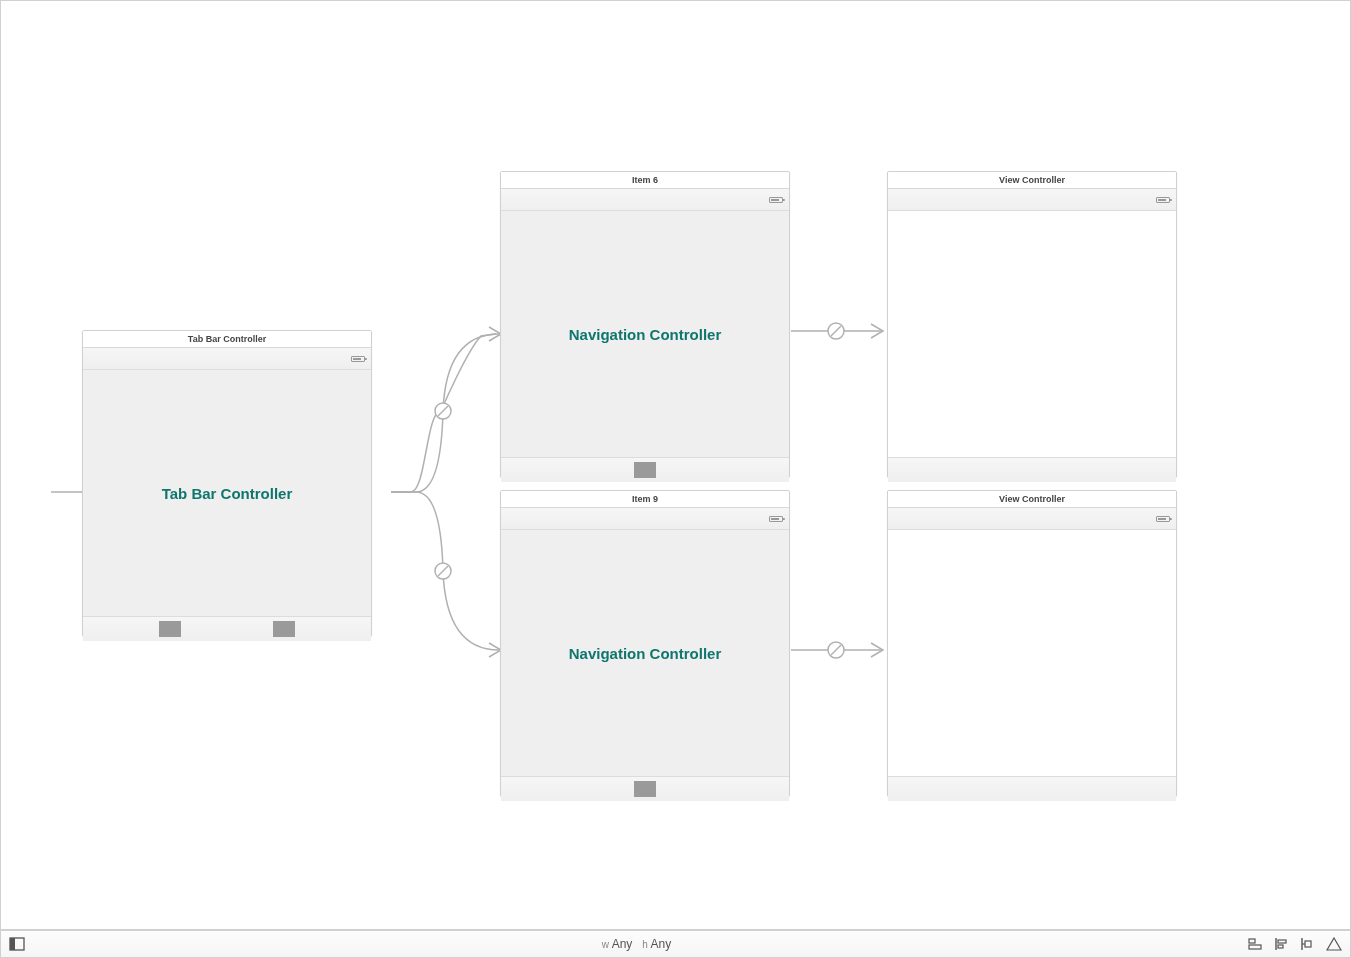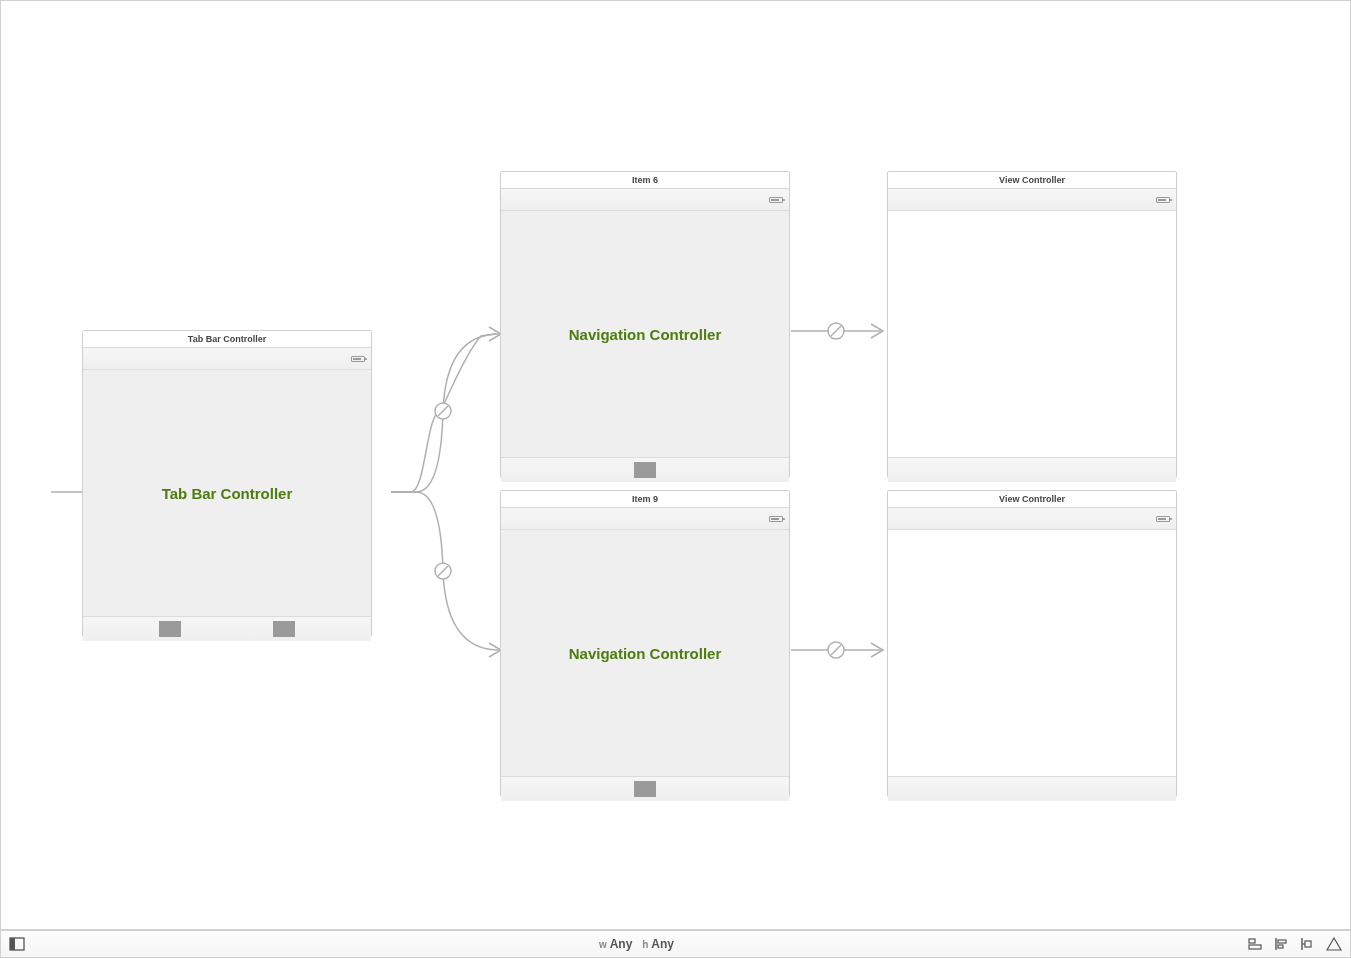--- a/index.html
+++ b/index.html
@@ -72,21 +72,21 @@
 .scene-body {
   background: #efefef;
   display: flex;
   align-items: center;
   justify-content: center;
 }
 .scene-body.light { background: #ffffff; }
 .scene-body-label {
   font-size: 15px;
   font-weight: 600;
-  color: #4d7c0f;
+  color: #0f766e;
 }
 .scene-toolbar {
   height: 25px;
   background: linear-gradient(#f6f6f6, #efefef);
   border-top: 1px solid #dcdcdc;
   display: flex;
   align-items: center;
   justify-content: space-around;
   padding: 0 30px;
 }
@@ -120,21 +120,20 @@
   stroke-width: 1.5;
 }
 .bottombar {
   position: absolute;
   left: 0; right: 0; bottom: 0;
   height: 28px;
   border: 1px solid #d0d0d0;
   background: linear-gradient(#fdfdfd, #f5f5f5);
   display: flex;
   align-items: center;
-  font-weight: bold;
 }
 .bottombar-left {
   flex: 0 0 auto;
   padding-left: 8px;
   display: flex;
   align-items: center;
 }
 .bottombar-center {
   flex: 1;
   text-align: center;

